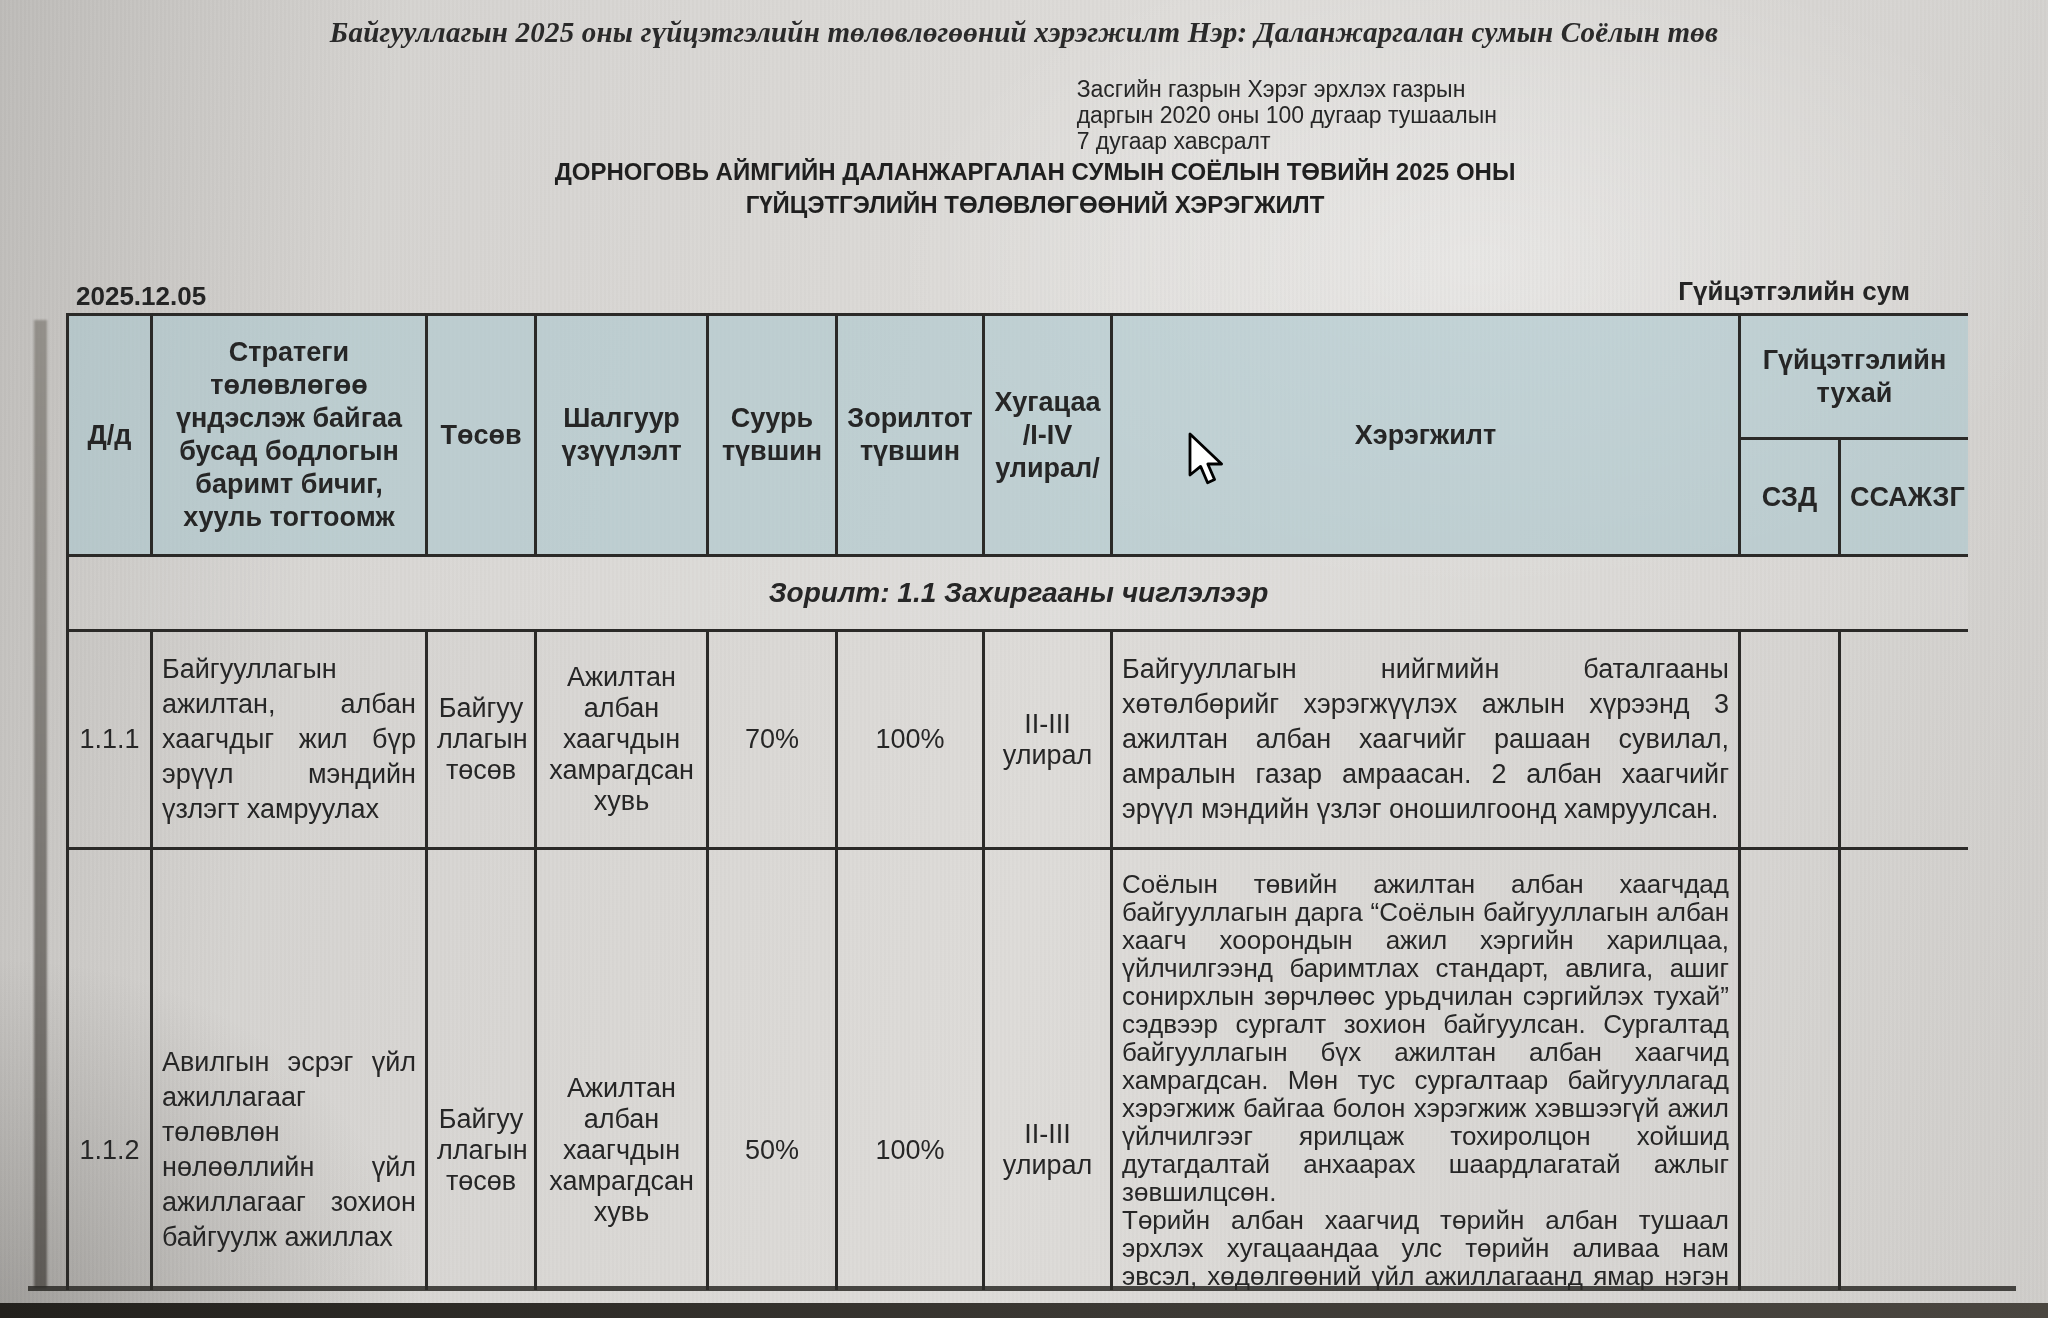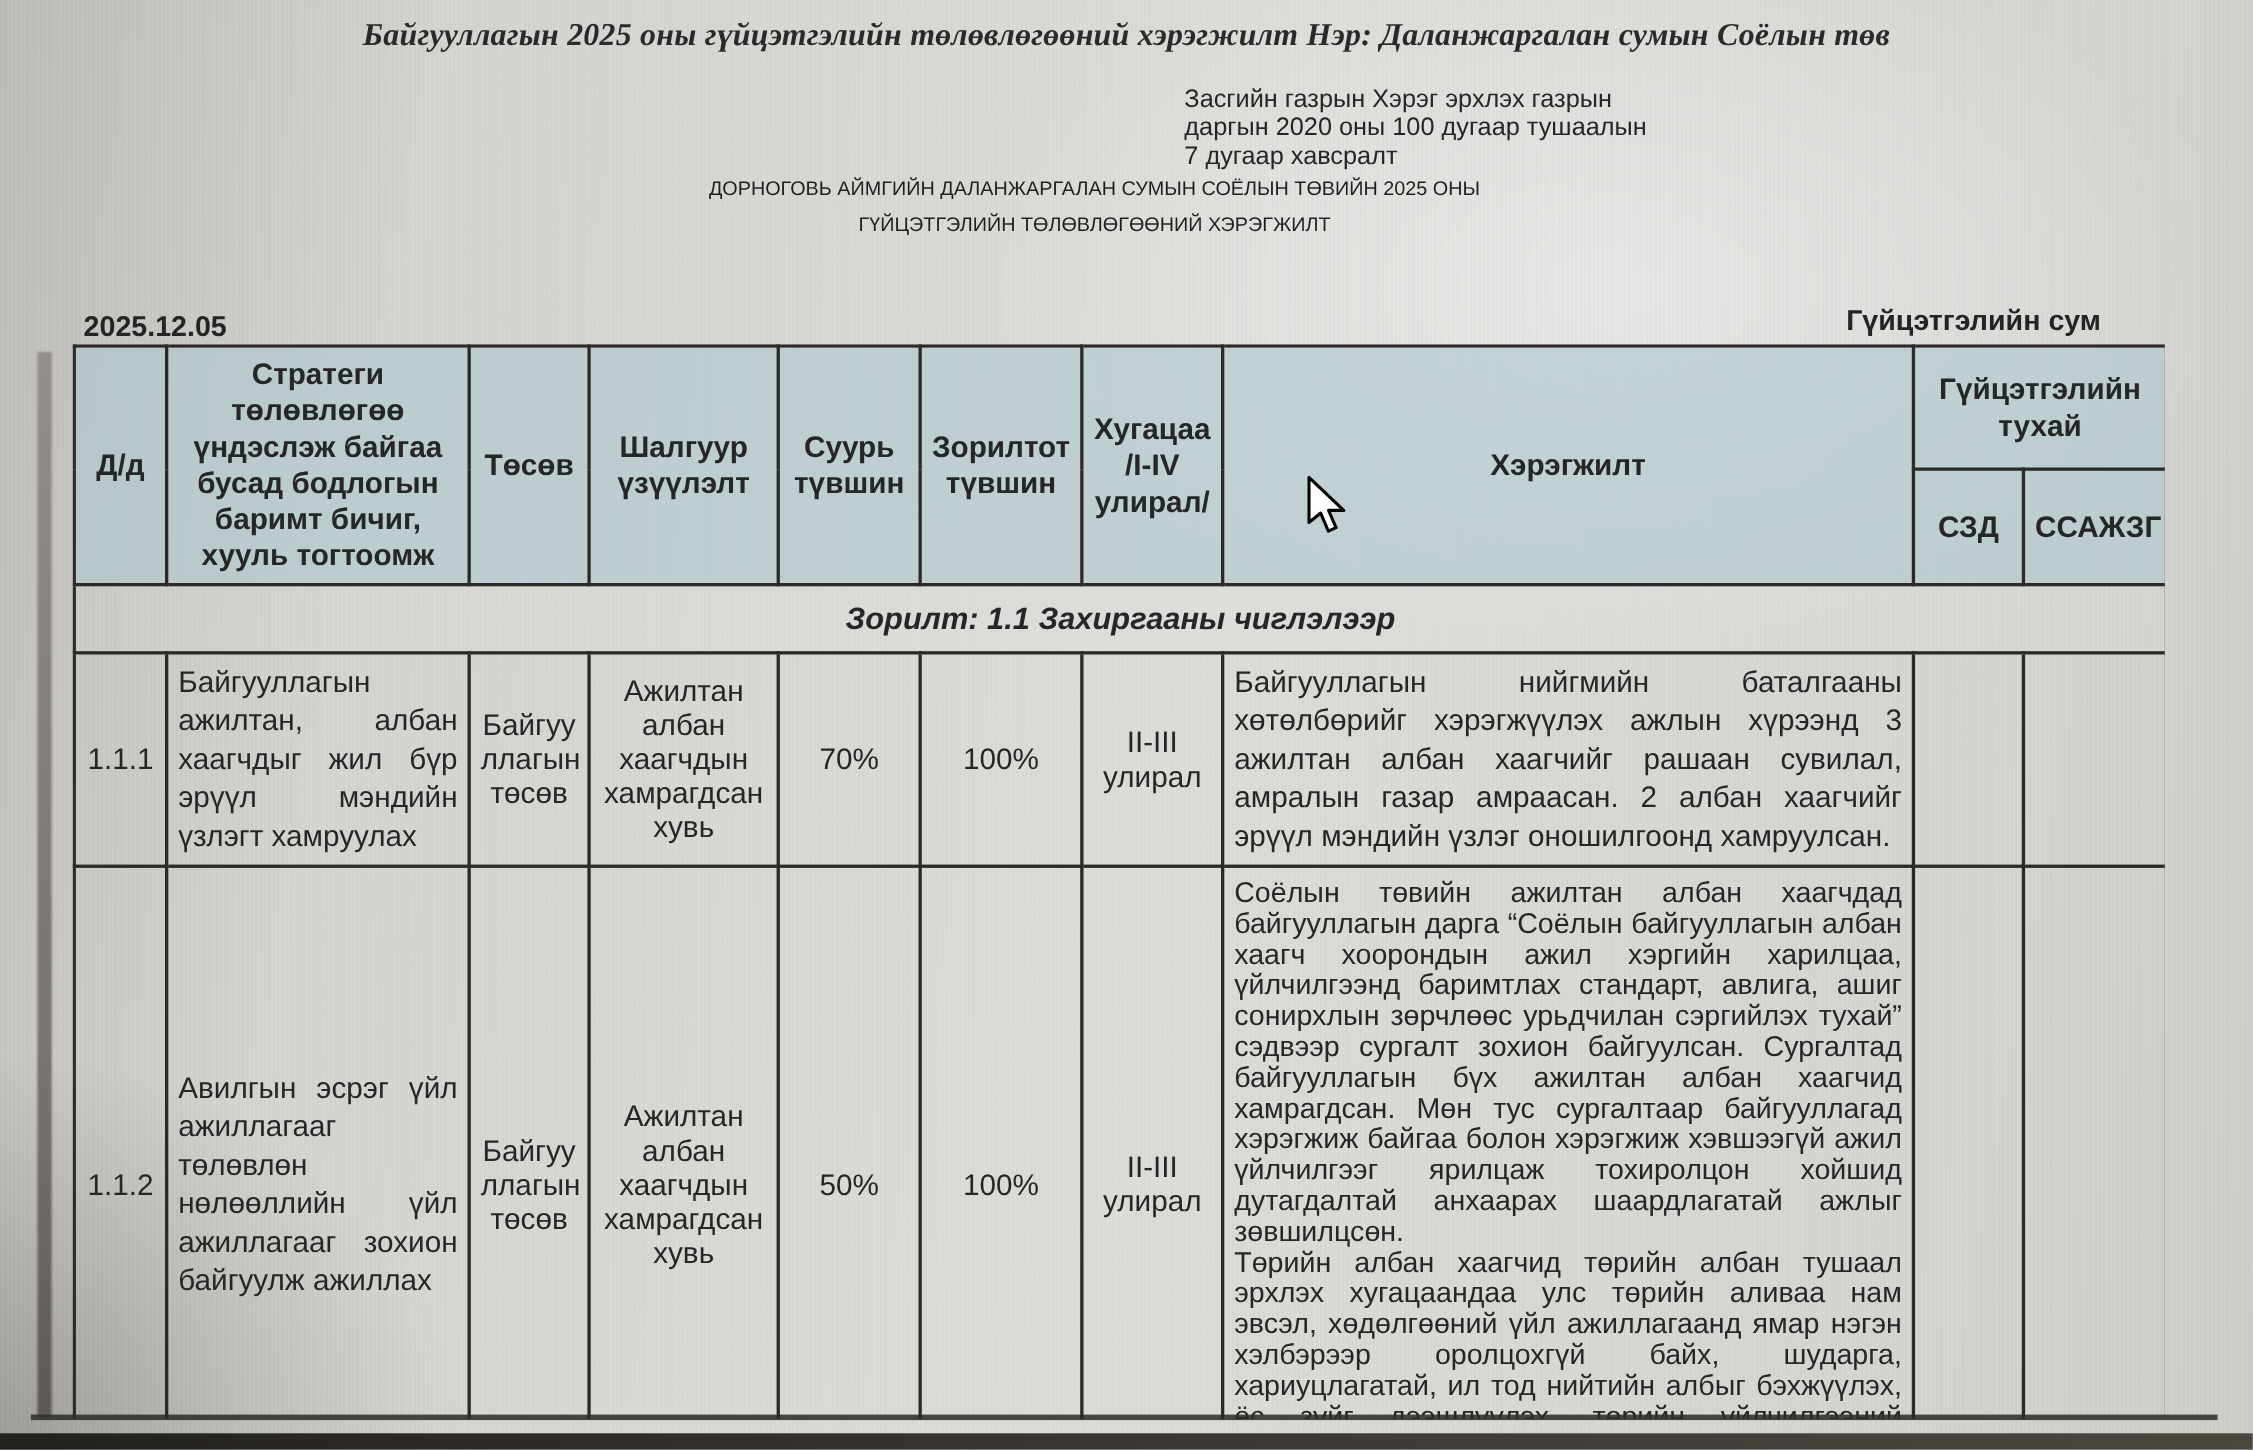--- a/index.html
+++ b/index.html
@@ -33,33 +33,33 @@
     position:absolute;left:0;top:16px;width:2048px;text-align:center;
     font-family:"Liberation Serif",serif;font-style:italic;font-weight:bold;
     font-size:29px;letter-spacing:.2px;color:#2a2a2a;
   }
   .legal{
     position:absolute;top:76px;right:551px;
     font-size:23px;line-height:26px;color:#262626;
   }
   .doc-title{
     position:absolute;left:0;top:155px;width:1990px;text-align:center;
-    font-weight:normal;font-size:18px;line-height:33px;color:#1f1f1f;
+    font-weight:bold;font-size:24px;line-height:33px;color:#1f1f1f;padding-left:40px;
   }
   .date-line{position:absolute;left:76px;top:281px;font-weight:bold;font-size:26px;}
   .loc-line{position:absolute;top:276px;right:138px;font-weight:bold;font-size:26px;}
   .tbl-wrap{
     position:absolute;left:66px;top:313px;width:1902px;height:977px;overflow:hidden;
   }
   table.main{
     width:1902px;border-collapse:collapse;table-layout:fixed;
     font-size:27px;color:#262626;
   }
   table.main td,table.main th{
-    border:3px solid #2b2a28;vertical-align:middle;padding:8px 9px;
+    border:3px solid #2b2a28;vertical-align:middle;padding:20px 9px;
     overflow:hidden;
   }
   th{font-weight:bold;background:rgba(172,200,206,0.62);text-align:center;line-height:33px;font-size:27px;}
   td.center{text-align:center;}
   td.justify{text-align:justify;text-align-last:left;line-height:35px;}
   td.impl{vertical-align:top;text-align:justify;text-align-last:left;}
   td.impl-1{line-height:35px;font-size:27px;}
   td.impl-2{line-height:28px;font-size:26px;padding-top:6px;}
   td.impl-2 .para{margin:0;}
   tr.section-row td{

